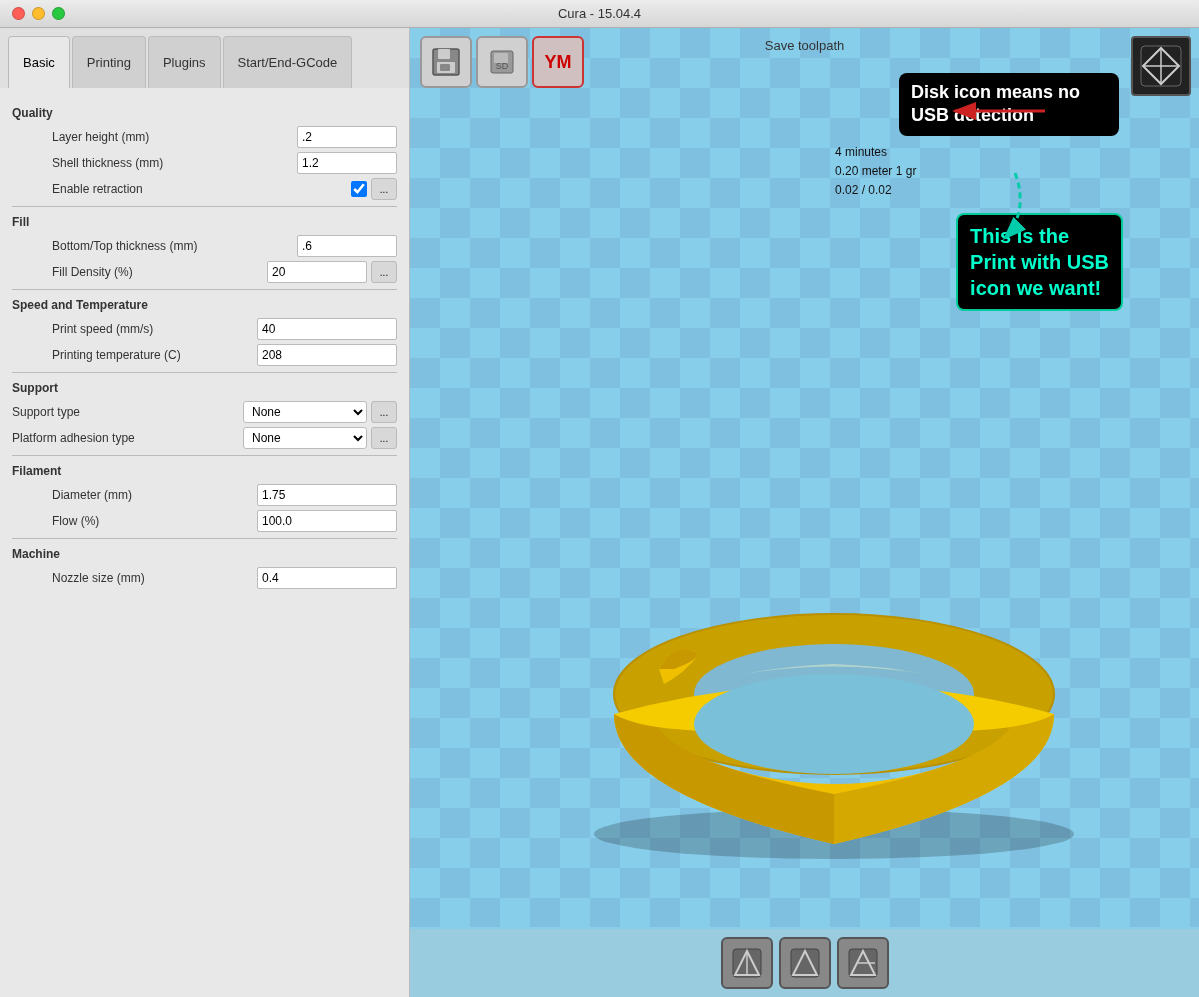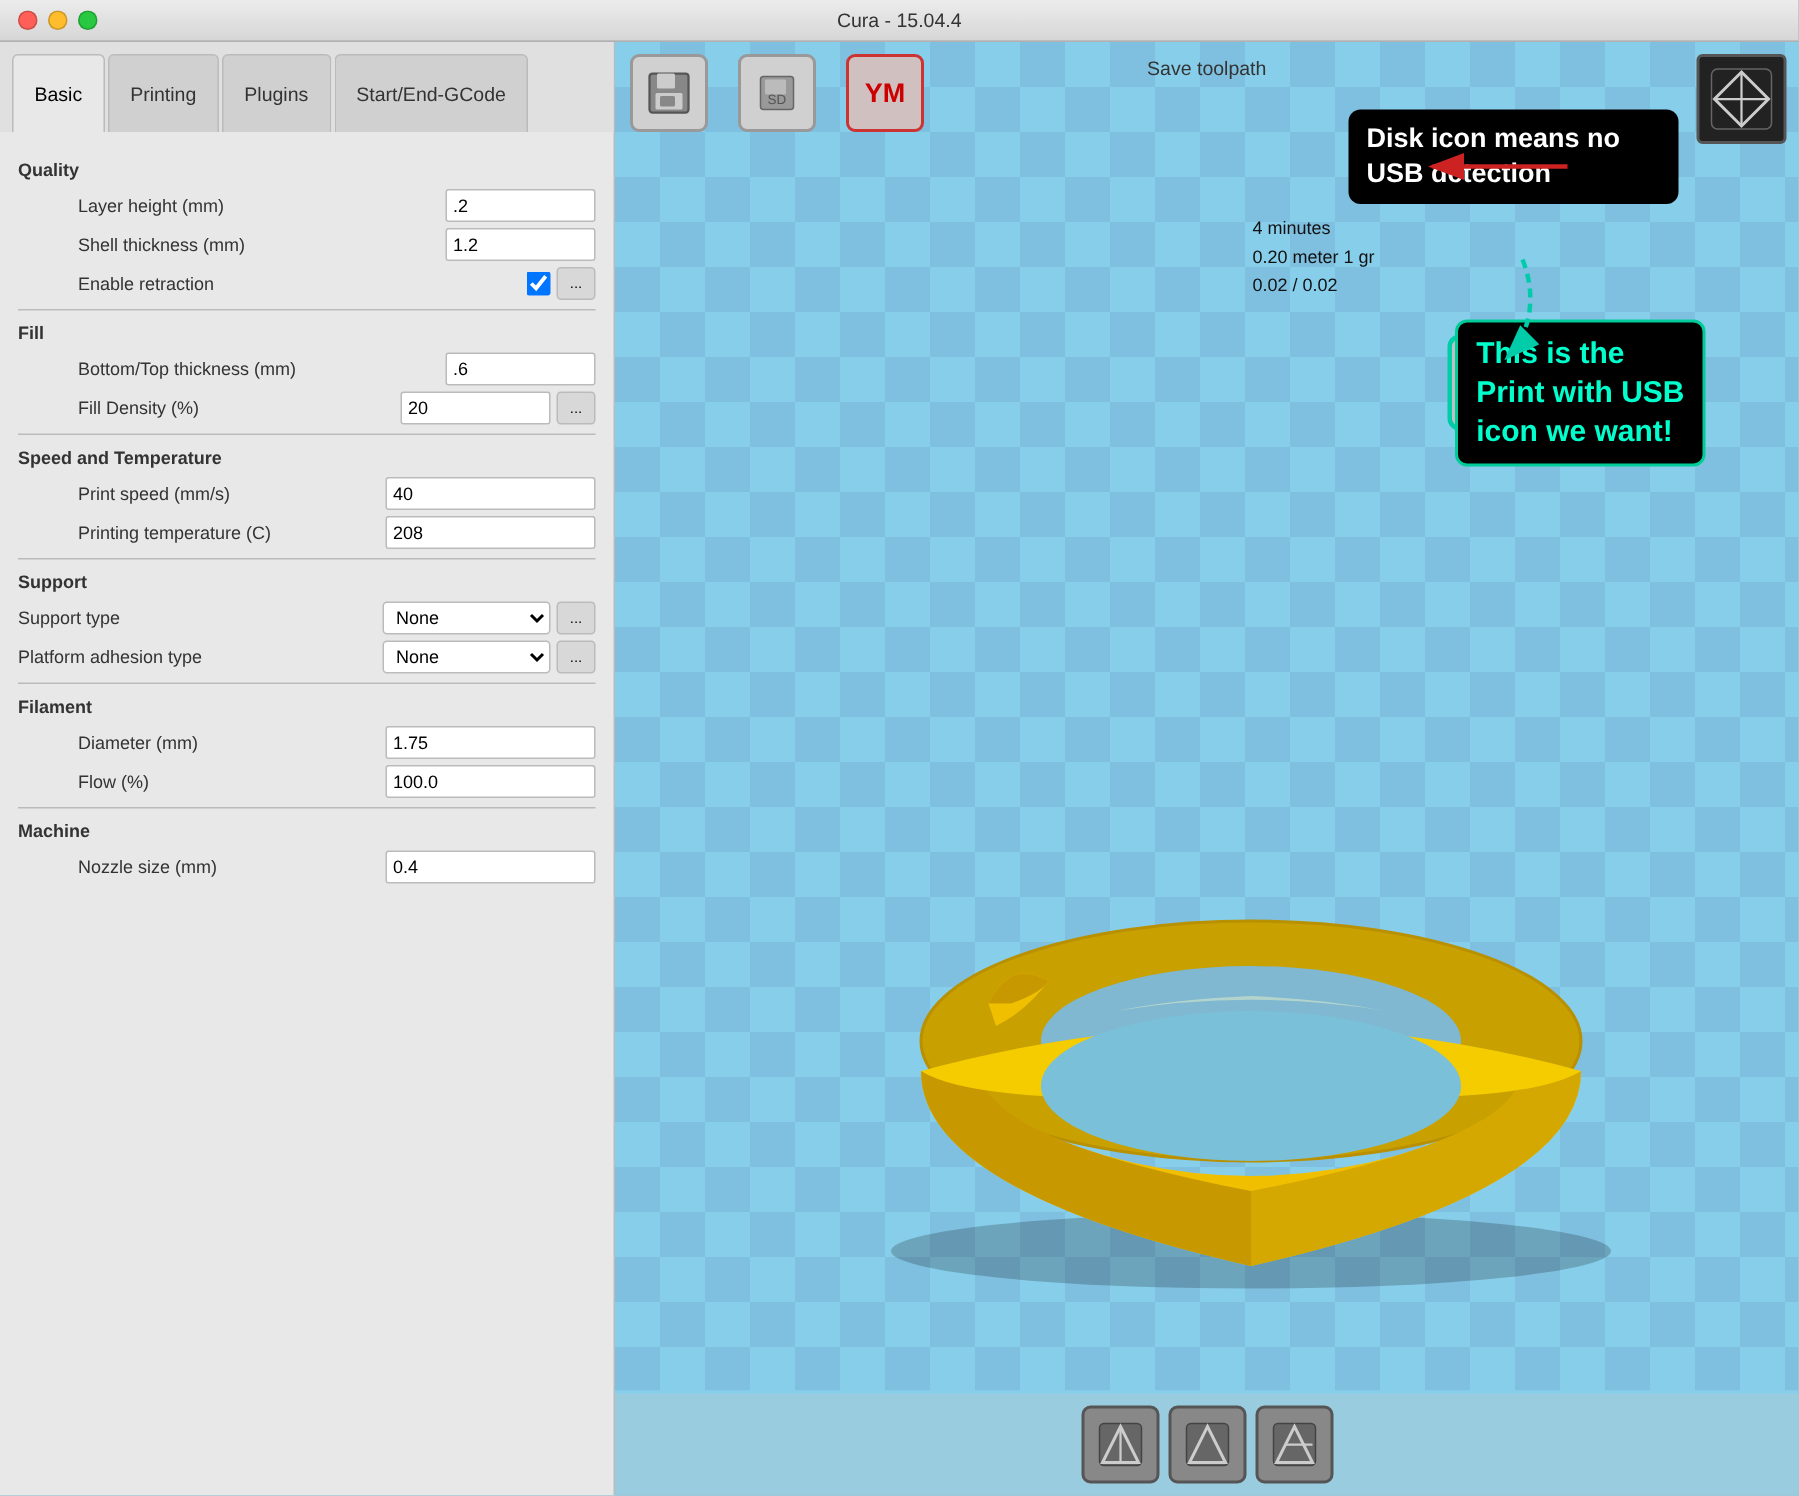--- a/index.html
+++ b/index.html
@@ -144,21 +144,21 @@
       display: flex;
       align-items: center;
       margin-bottom: 4px;
     }
     .dropdown-label {
       flex: 1;
       font-size: 12px;
       color: #333;
     }
     .dropdown-select {
-      width: 112px;
+      width: 124px;
       height: 22px;
       border: 1px solid #bbb;
       background: white;
       font-size: 12px;
       padding: 0 4px;
       border-radius: 3px;
     }
 
     
     .right-panel {
@@ -167,21 +167,21 @@
       position: relative;
       display: flex;
       flex-direction: column;
     }
 
     
     .toolbar {
       display: flex;
       align-items: flex-start;
       padding: 8px 10px 4px 10px;
-      gap: 20px;
+      gap: 4px;
       position: absolute;
       top: 0;
       left: 0;
       right: 0;
       z-index: 10;
     }
 
     .toolbar-btn {
       width: 52px;
       height: 52px;
@@ -450,21 +450,21 @@
       <svg width="80" height="80" viewBox="0 0 80 80">
         <defs>
           <marker id="arrow2" markerWidth="8" markerHeight="8" refX="7" refY="3" orient="auto">
             <polygon points="0 0, 8 3, 0 6" fill="#00ccaa"></polygon>
           </marker>
         </defs>
         <path d="M40 5 C50 30, 45 55, 30 70" stroke="#00ccaa" stroke-width="3" fill="none" stroke-dasharray="6,4" marker-end="url(#arrow2)"></path>
       </svg>
     </div>
 
-    <div style="position:absolute; top:185px; right:62px; z-index:20;">
+    <div style="position:absolute; top:185px; right:76px; z-index:20;">
       <div class="callout-text-cyan" style="white-space:pre-line;">This is the
 Print with USB
 icon we want!</div>
     </div>
 
     <div class="corner-logo">
       <svg width="44" height="44" viewBox="0 0 44 44" fill="none">
         <rect x="2" y="2" width="40" height="40" rx="4" fill="#222" stroke="#666"></rect>
         <polygon points="22,4 40,22 22,40 4,22" fill="none" stroke="#ccc" stroke-width="2"></polygon>
         <line x1="22" y1="4" x2="22" y2="40" stroke="#ccc" stroke-width="1.5"></line>

